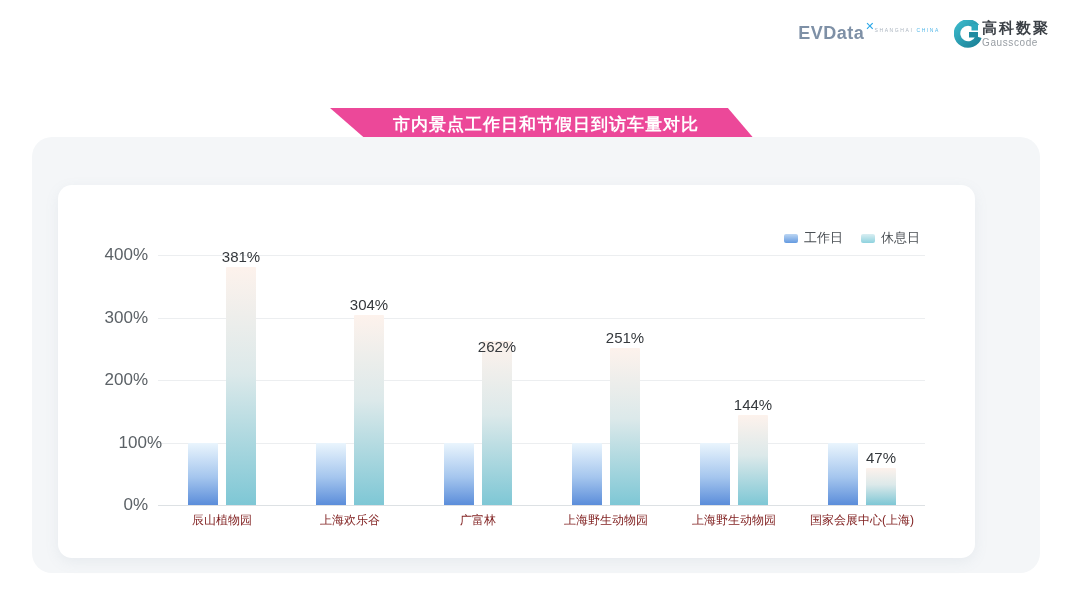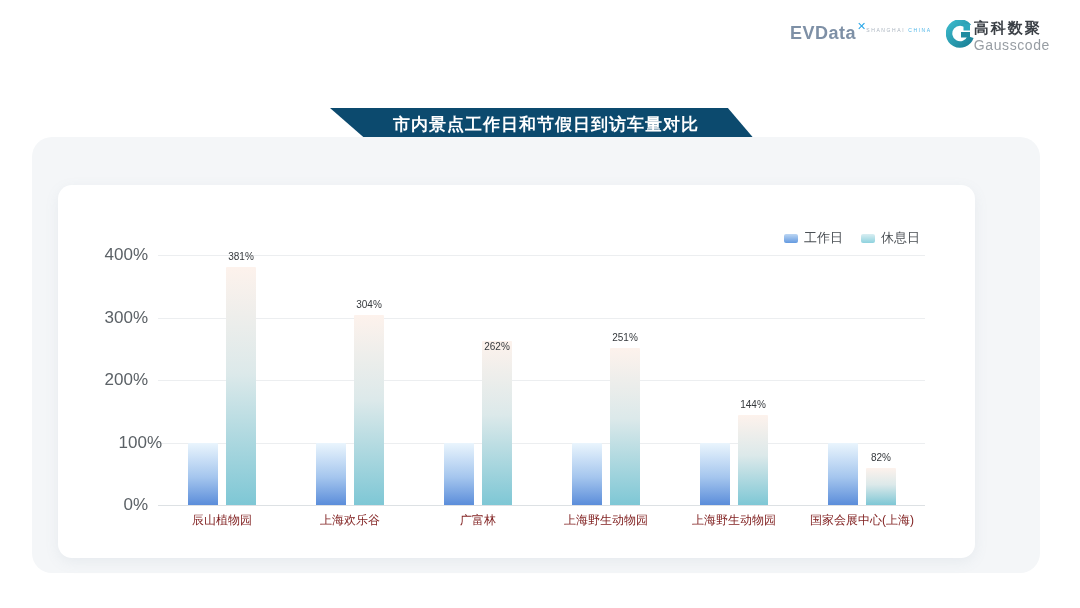--- a/index.html
+++ b/index.html
@@ -12,21 +12,21 @@
   .logos{position:absolute;top:20px;right:30px;display:flex;align-items:flex-start;gap:14px;}
   .evdata{display:flex;align-items:flex-start;padding-top:4px;}
   .ev-row{display:flex;align-items:flex-start;line-height:1;}
   .ev-text{font-size:18px;font-weight:700;color:#7e90a6;letter-spacing:.5px;}
   .ev-x{font-size:11px;font-weight:700;color:#2aa7e8;margin-left:1px;margin-top:-3px;}
   .ev-sub{font-size:5px;letter-spacing:1.6px;color:#aab4bf;margin-top:3px;}
   .ev-sub .cn-part{color:#53b7e8;}
   .gauss{display:flex;align-items:flex-start;}
   .gauss-txt{display:flex;flex-direction:column;line-height:1;}
   .gauss-cn{font-size:15px;font-weight:700;color:#3a3f45;letter-spacing:2px;}
-  .gauss-en{font-size:14px;color:#979da3;margin-top:3px;letter-spacing:.6px;}
+  .gauss-en{font-size:10px;color:#979da3;margin-top:3px;letter-spacing:.6px;}
   
   .banner{
     position:absolute;left:330px;top:108px;width:426px;height:33px;
     display:flex;align-items:center;justify-content:center;
     clip-path:polygon(0% 0%,93.4% 0%,100% 100%,8.9% 100%);
   }
   .banner-text{color:#fff;font-size:17px;font-weight:700;letter-spacing:1px;padding-left:6px;}
   
   .panel{
     position:absolute;left:32px;top:137px;width:1008px;height:436px;
@@ -38,21 +38,21 @@
     box-shadow:0 4px 14px rgba(120,140,160,.10);
   }
   
   .plot{position:absolute;left:0;top:0;right:0;bottom:0;}
   .gridline{position:absolute;height:1px;background:#eceef0;}
   .gridline.axis{background:#dde1e4;}
   .ylab{position:absolute;width:60px;text-align:right;font-size:17px;color:#5b6166;line-height:16px;}
   .bar{position:absolute;border-radius:1px 1px 0 0;}
   .bar.workday{background:linear-gradient(to bottom,#eaf5fd 0%,#a5c6ee 55%,#5b8dda 100%);}
   .bar.restday{background:linear-gradient(to bottom,#fdf2ec 0%,#dce9ea 45%,#7ec7d5 100%);}
-  .vlab{position:absolute;width:60px;text-align:center;font-size:10px;color:#35393d;line-height:13px;}
+  .vlab{position:absolute;width:60px;text-align:center;font-size:15px;color:#35393d;line-height:13px;}
   .clab{position:absolute;width:130px;text-align:center;font-size:12px;color:#7f1d1d;line-height:14px;}
   .legend{position:absolute;top:44px;right:55px;display:flex;align-items:center;gap:18px;}
   .legend-item{display:flex;align-items:center;gap:6px;cursor:pointer;}
   .legend-marker{width:14px;height:9px;border-radius:2px;}
   .legend-marker.workday{background:linear-gradient(to bottom,#bcd6f3,#649ae0);}
   .legend-marker.restday{background:linear-gradient(to bottom,#d9eef2,#8ed2de);}
   .legend-label{font-size:13px;color:#4a4f54;}
 </style>
 </head>
 <body>
@@ -82,21 +82,21 @@
         <rect x="15" y="12" width="9" height="5.5" fill="#1f8ba0"></rect>
       </svg>
     </span>
     <div class="gauss-txt">
       <span class="gauss-cn">高科数聚</span>
       <span class="gauss-en">Gausscode</span>
     </div>
   </div>
 </div>
 
-<div class="banner" style="background: #0c4a6e; text-align: center;">
+<div class="banner" style="background: #ec4899; text-align: center;">
   <span class="banner-text">市内景点工作日和节假日到访车量对比</span>
 </div>
 
 <div class="panel"></div>
 <div class="card">
   <div class="plot">
       <div class="gridline axis" style="left: 100px; width: 767px; top: 320px;"></div>
       <div class="ylab" style="left: 30px; top: 312px;">0%</div>
       <div class="gridline" style="left: 100px; width: 767px; top: 257.5px;"></div>
       <div class="ylab" style="left: 44px; top: 249.5px;">100%</div>
@@ -121,21 +121,21 @@
       <div class="bar workday" style="left: 514px; width: 30px; top: 257.5px; height: 62.5px;"></div>
       <div class="bar restday" style="left: 552px; width: 30px; top: 163.125px; height: 156.875px;"></div>
       <div class="vlab" style="left: 537px; top: 146.125px;">251%</div>
       <div class="clab" style="left: 483px; top: 328px;">上海野生动物园</div>
       <div class="bar workday" style="left: 642px; width: 30px; top: 257.5px; height: 62.5px;"></div>
       <div class="bar restday" style="left: 680px; width: 30px; top: 230px; height: 90px;"></div>
       <div class="vlab" style="left: 665px; top: 213px;">144%</div>
       <div class="clab" style="left: 611px; top: 328px;">上海野生动物园</div>
       <div class="bar workday" style="left: 770px; width: 30px; top: 257.5px; height: 62.5px;"></div>
       <div class="bar restday" style="left: 808px; width: 30px; top: 282.5px; height: 37.5px;"></div>
-      <div class="vlab" style="left: 793px; top: 265.5px;">82%</div>
+      <div class="vlab" style="left: 793px; top: 265.5px;">47%</div>
       <div class="clab" style="left: 739px; top: 328px;">国家会展中心(上海)</div>
     </div>
   <div class="legend">
       <div class="legend-item">
         <div class="legend-marker workday"></div>
         <div class="legend-label">工作日</div>
       </div>
       <div class="legend-item">
         <div class="legend-marker restday"></div>
         <div class="legend-label">休息日</div>

